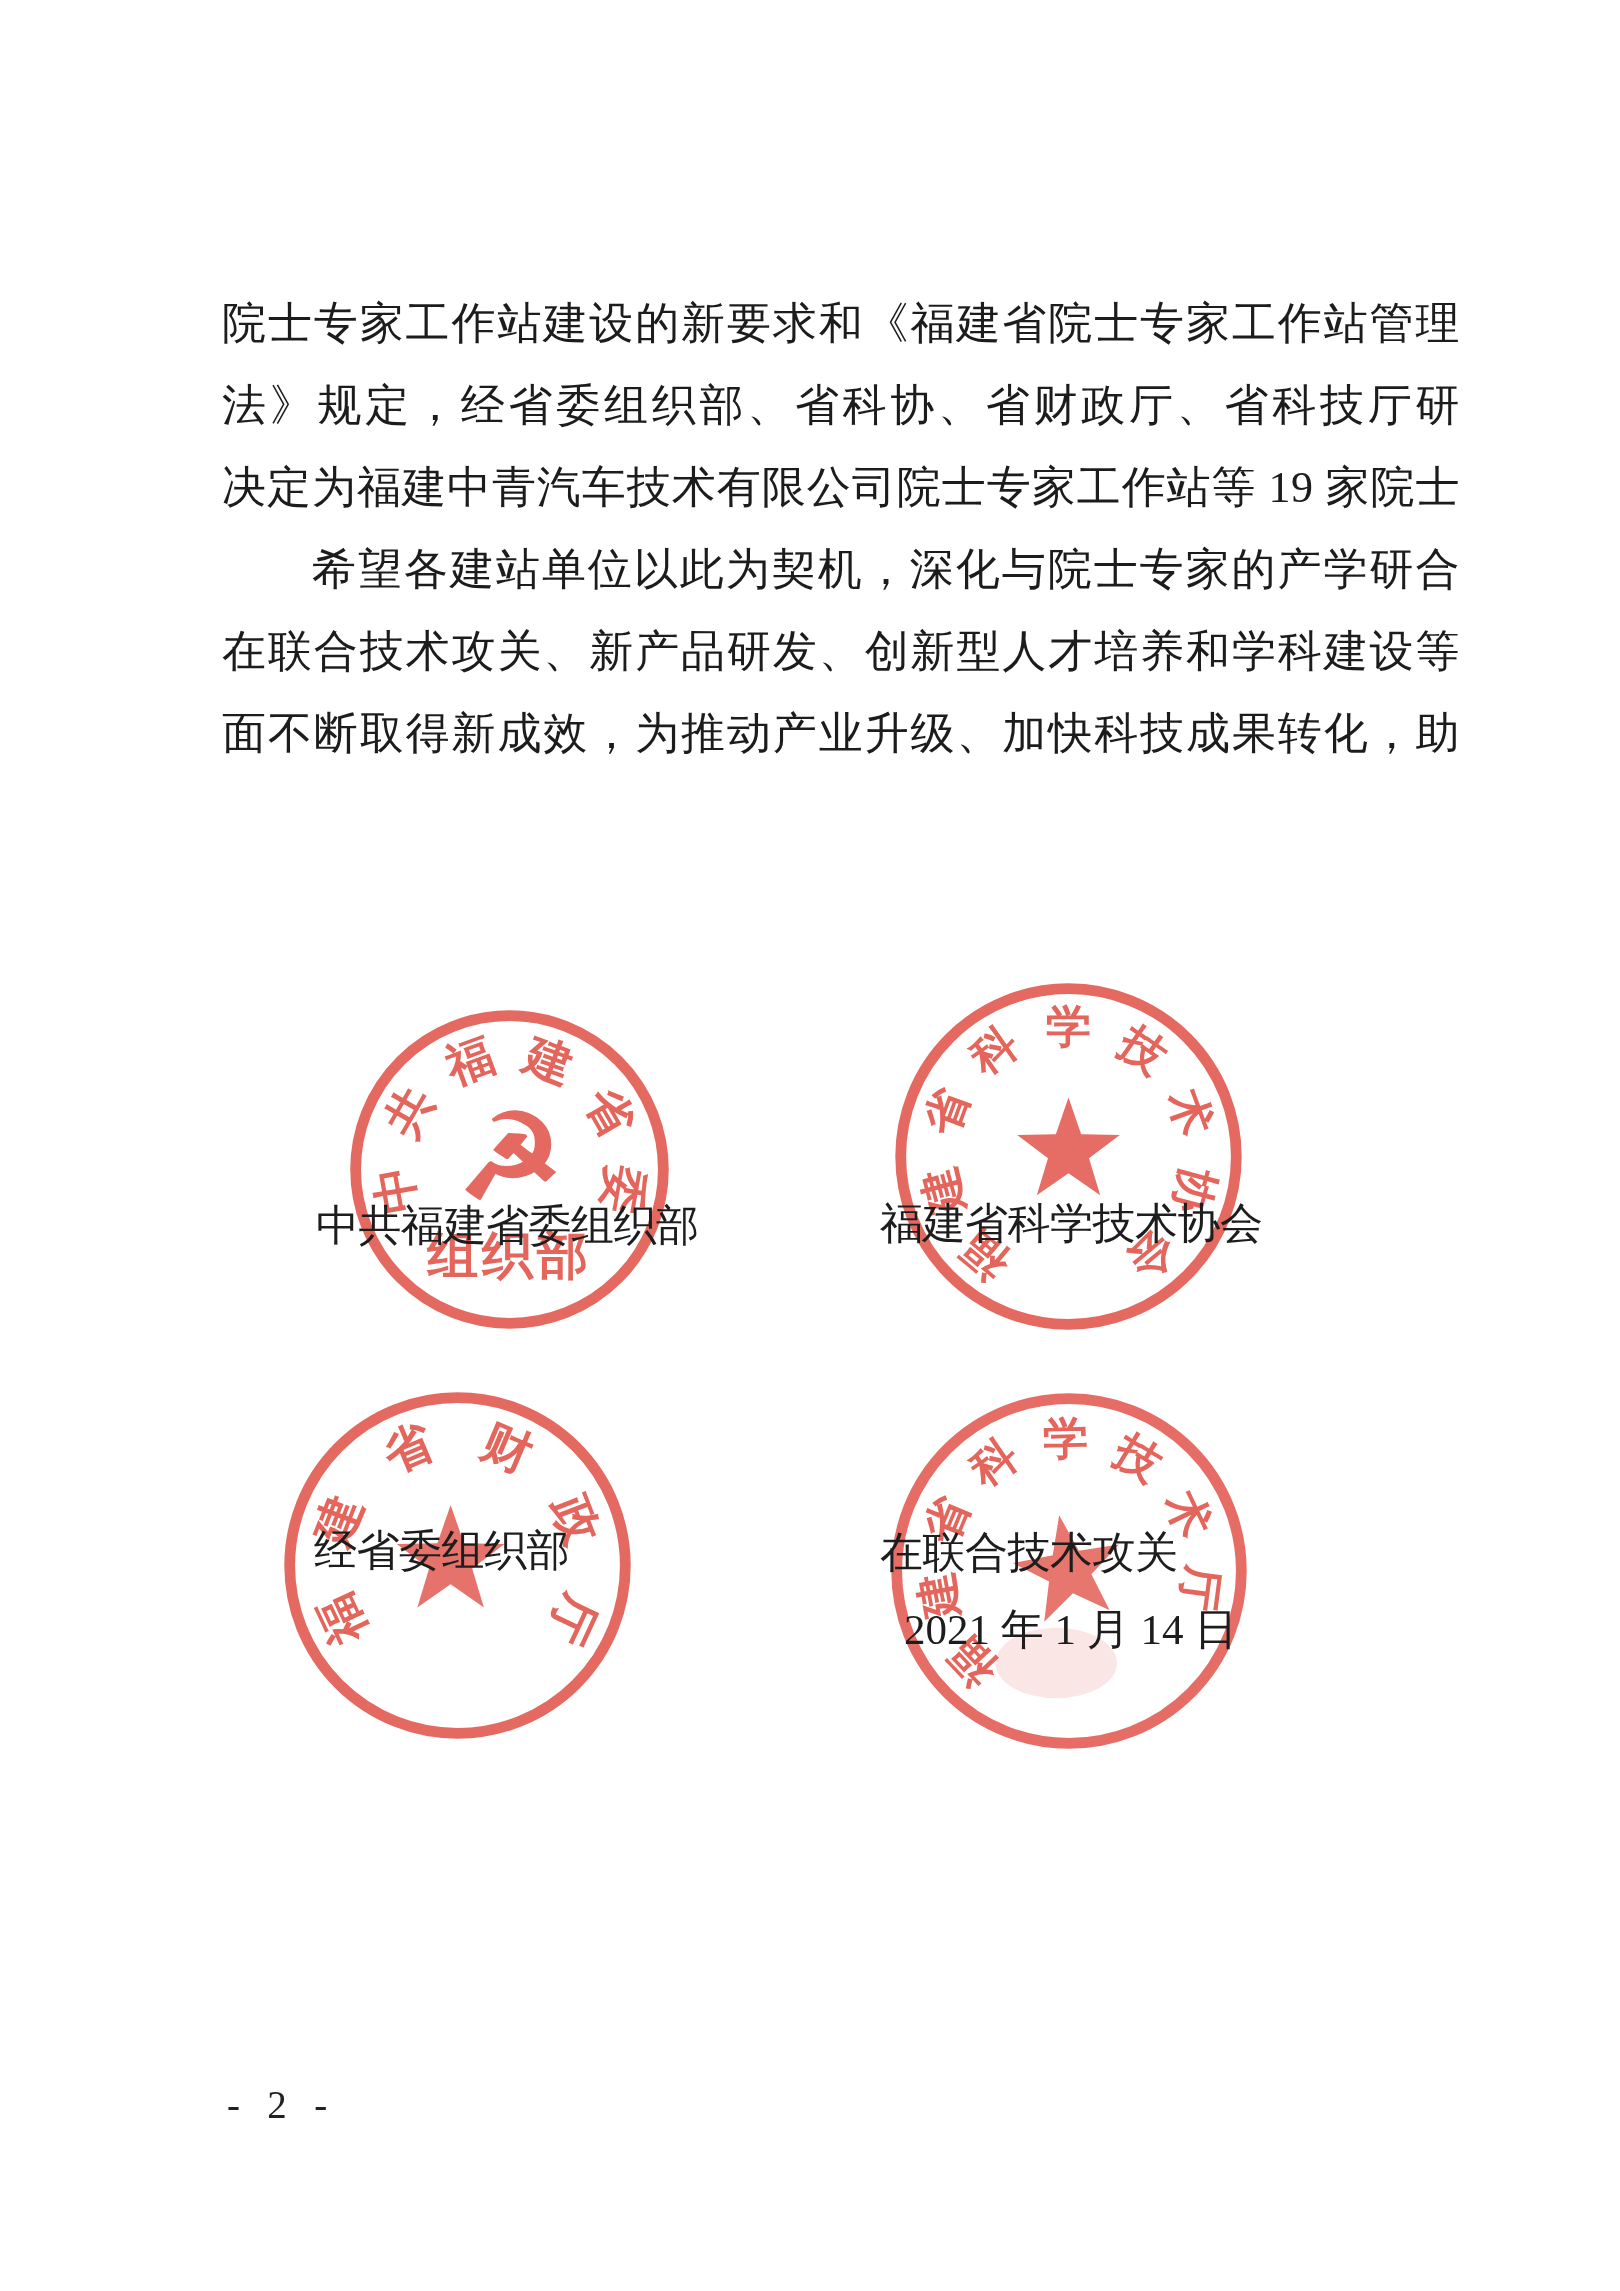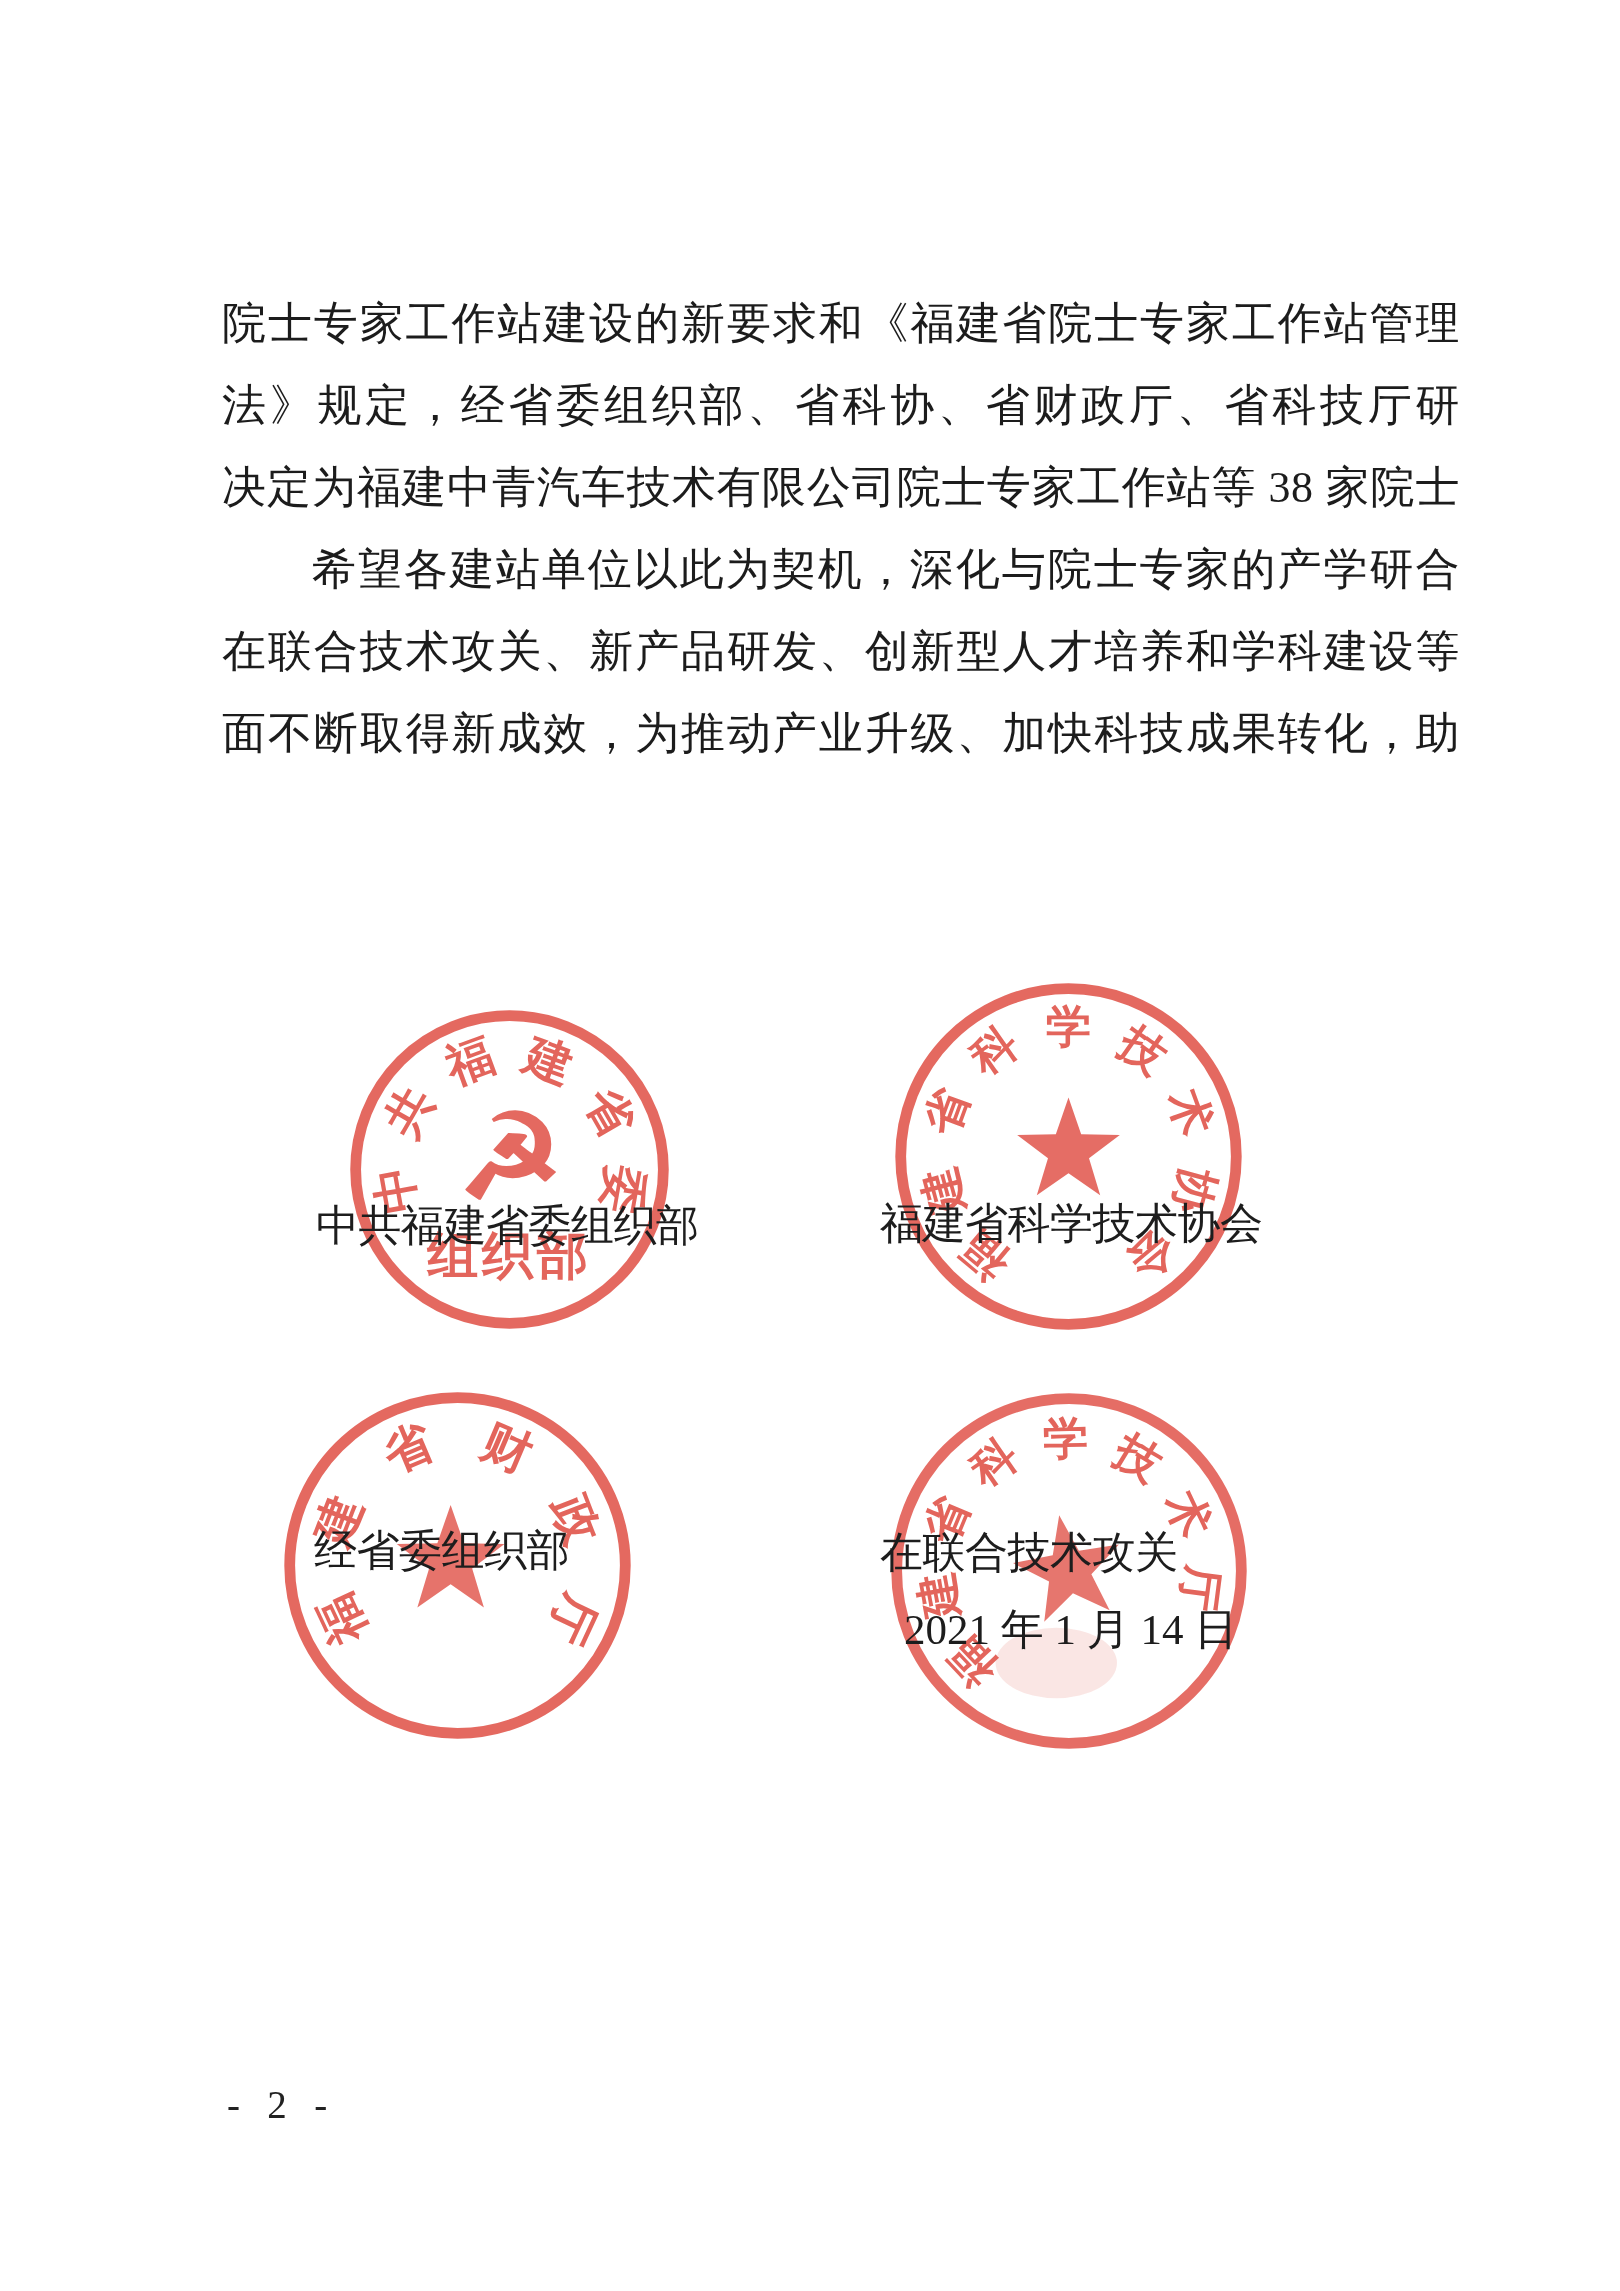--- a/index.html
+++ b/index.html
@@ -50,21 +50,21 @@
   }
 </style>
 </head>
 <body>
 
 <div class="page">
 
   <div class="bodytext">
     <div class="tline fill">院士专家工作站建设的新要求和《福建省院士专家工作站管理办</div>
     <div class="tline fill">法》规定，经省委组织部、省科协、省财政厅、省科技厅研究，</div>
-    <div class="tline fill">决定为福建中青汽车技术有限公司院士专家工作站等 38 家院士</div>
+    <div class="tline fill">决定为福建中青汽车技术有限公司院士专家工作站等 19 家院士</div>
     <div class="tline fill ind">希望各建站单位以此为契机，深化与院士专家的产学研合作，</div>
     <div class="tline fill">在联合技术攻关、新产品研发、创新型人才培养和学科建设等方</div>
     <div class="tline fill">面不断取得新成效，为推动产业升级、加快科技成果转化，助力</div>
   </div>
 
   <svg class="seal" style="left:338px;top:998px" width="343" height="343" viewBox="0 0 350 350">
     <circle cx="175" cy="175" r="157" fill="none" stroke="#e0544a" stroke-width="11" stroke-opacity="0.88"></circle>
     <text class="sealchar" font-size="48" transform="rotate(-100 175 175)" x="175" y="57">中</text>
     <text class="sealchar" font-size="48" transform="rotate(-60 175 175)" x="175" y="57">共</text>
     <text class="sealchar" font-size="48" transform="rotate(-20 175 175)" x="175" y="57">福</text>

